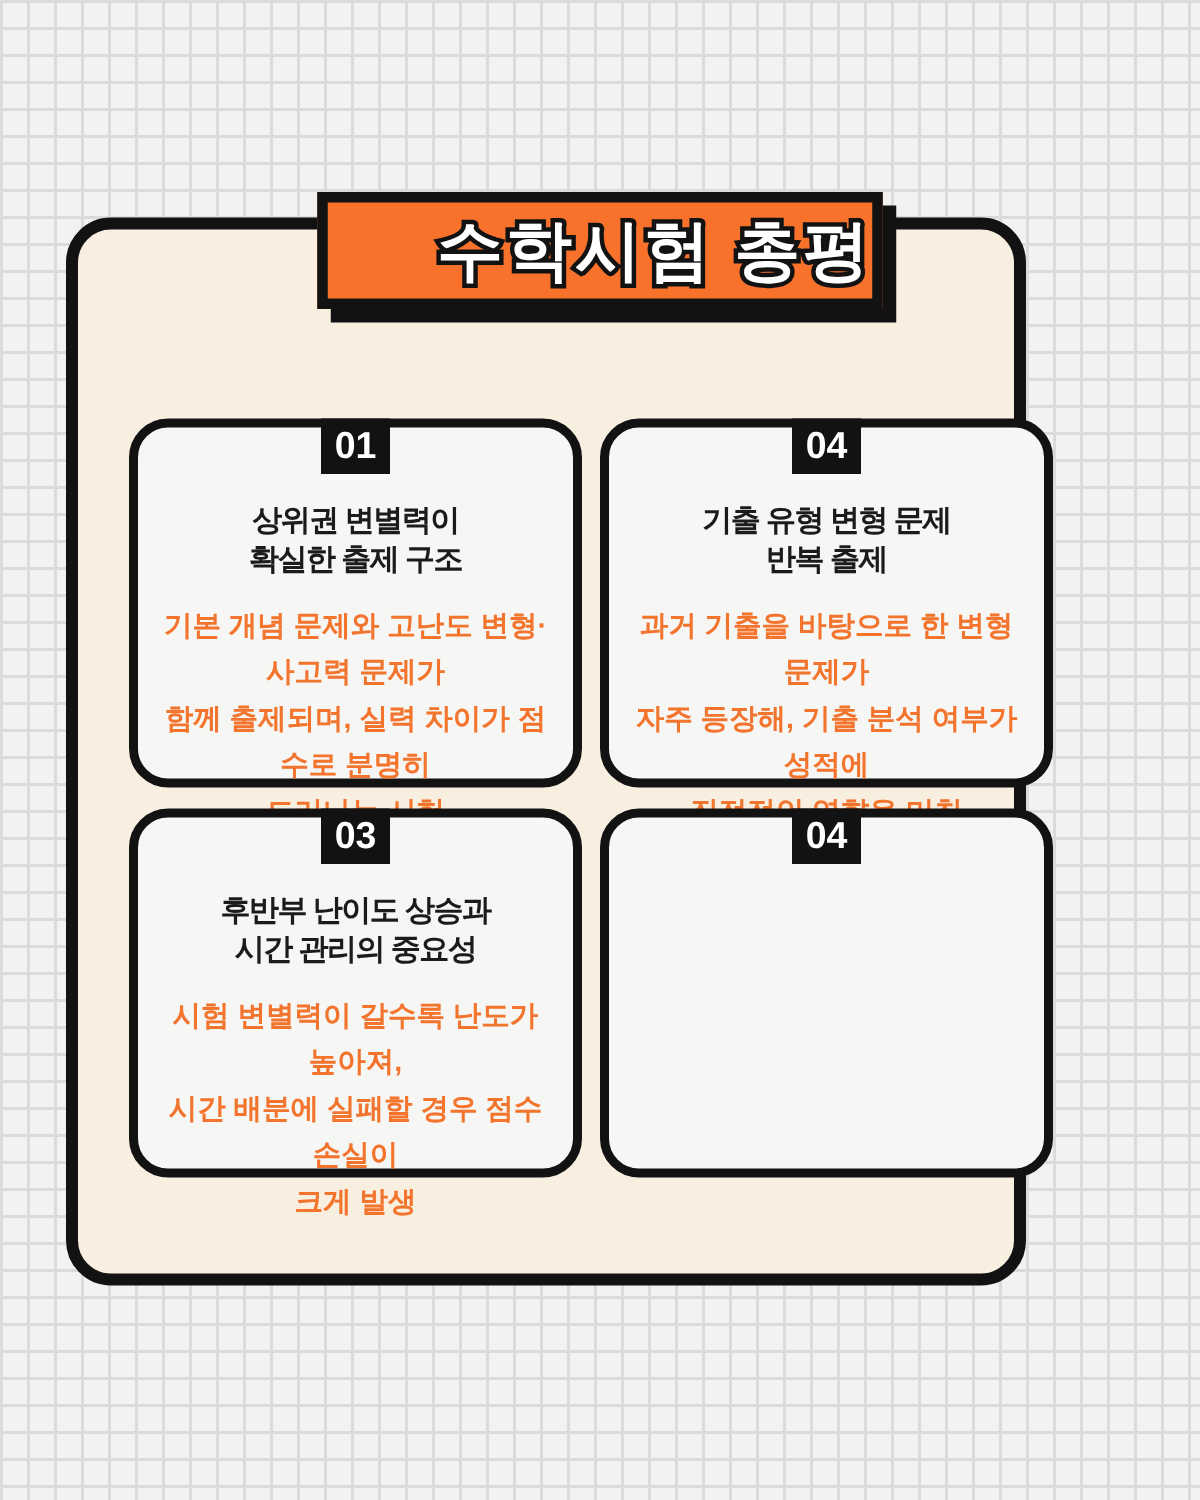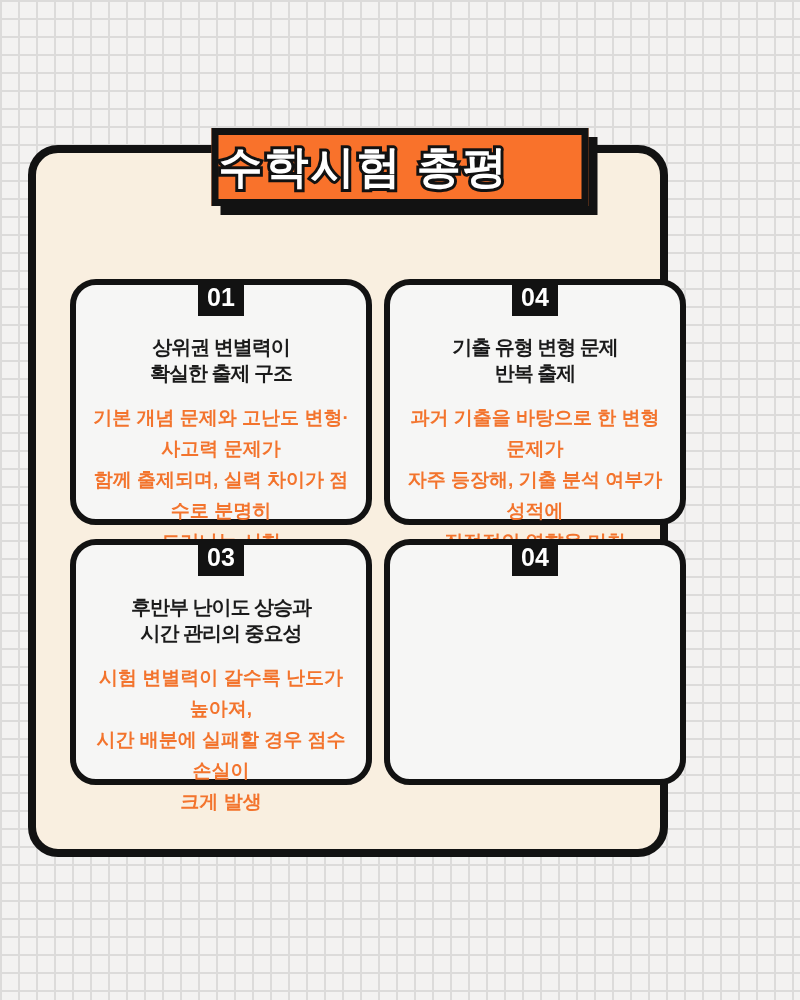--- a/index.html
+++ b/index.html
@@ -16,21 +16,21 @@
     background-color: #f3f2f1;
     background-image:
       linear-gradient(#dcdbda 2px, transparent 2px),
       linear-gradient(90deg, #dcdbda 2px, transparent 2px);
     background-size: 18px 18px;
   }
 
   
   .panel {
     position: absolute;
-    left: 28px;
+    left: 44px;
     top: 145px;
     width: 640px;
     height: 712px;
     background: #f9efe0;
     border: 8px solid #121212;
     border-radius: 30px;
   }
 
   
   .banner {
@@ -38,21 +38,21 @@
     top: 128px;
     left: 50%;
     transform: translateX(-50%);
     width: 377px;
     height: 78px;
     background: #f9722b;
     border: 7px solid #121212;
     box-shadow: 9px 9px 0 #121212;
     display: flex;
     align-items: center;
-    justify-content: flex-start;
+    justify-content: flex-end;
     z-index: 10;
   }
 
   .banner-title {
     font-size: 44px;
     font-weight: 800;
     letter-spacing: 2px;
     color: #ffffff;
     -webkit-text-stroke: 6px #121212;
     paint-order: stroke fill;

